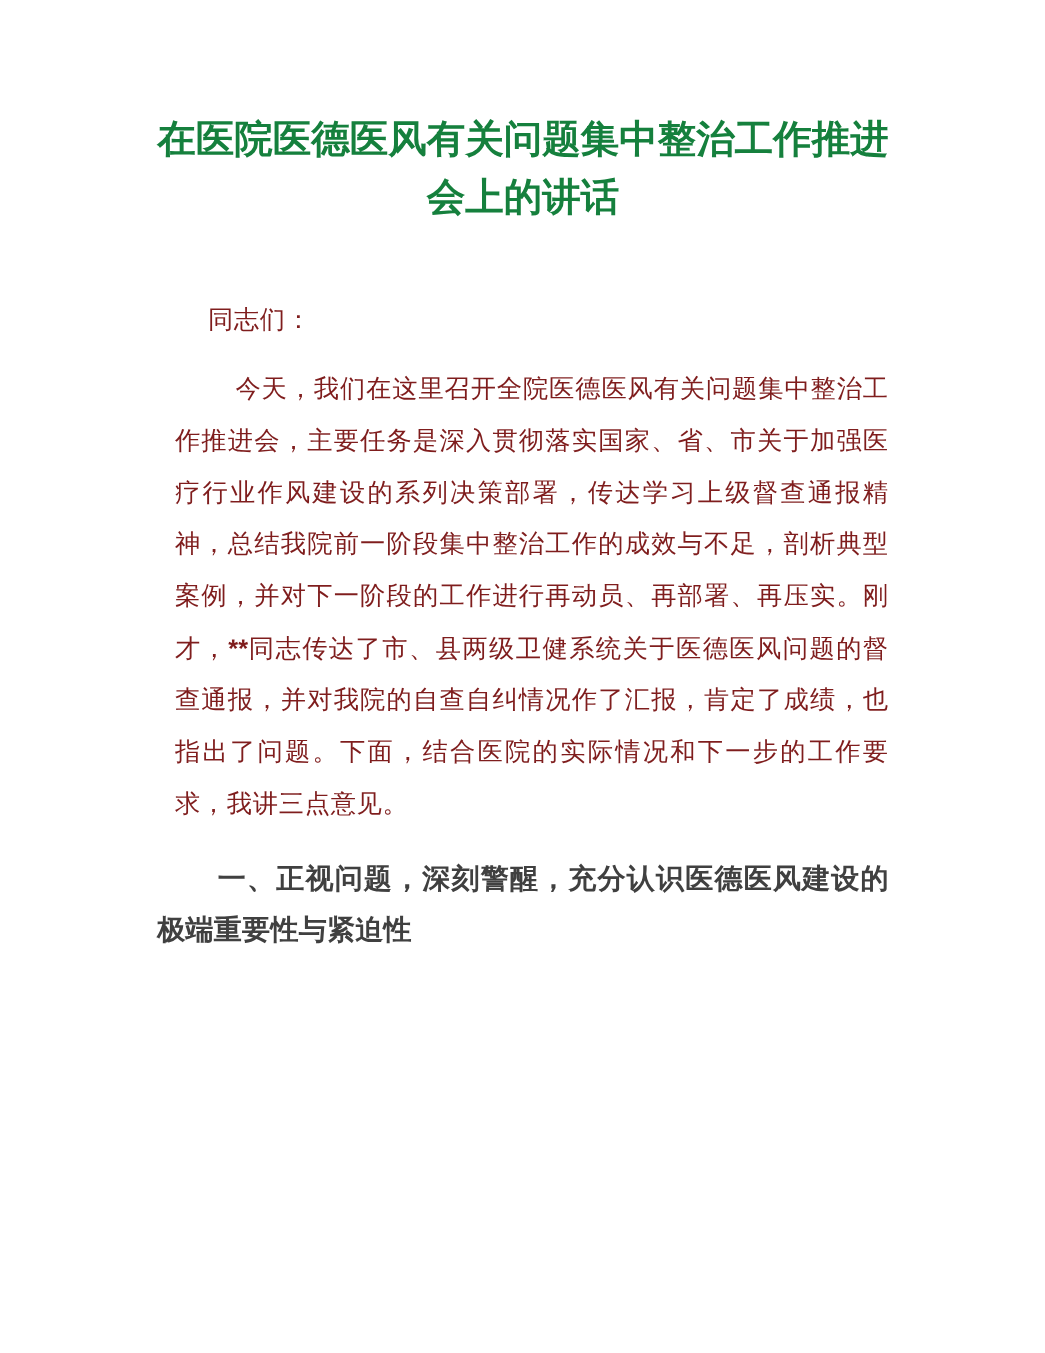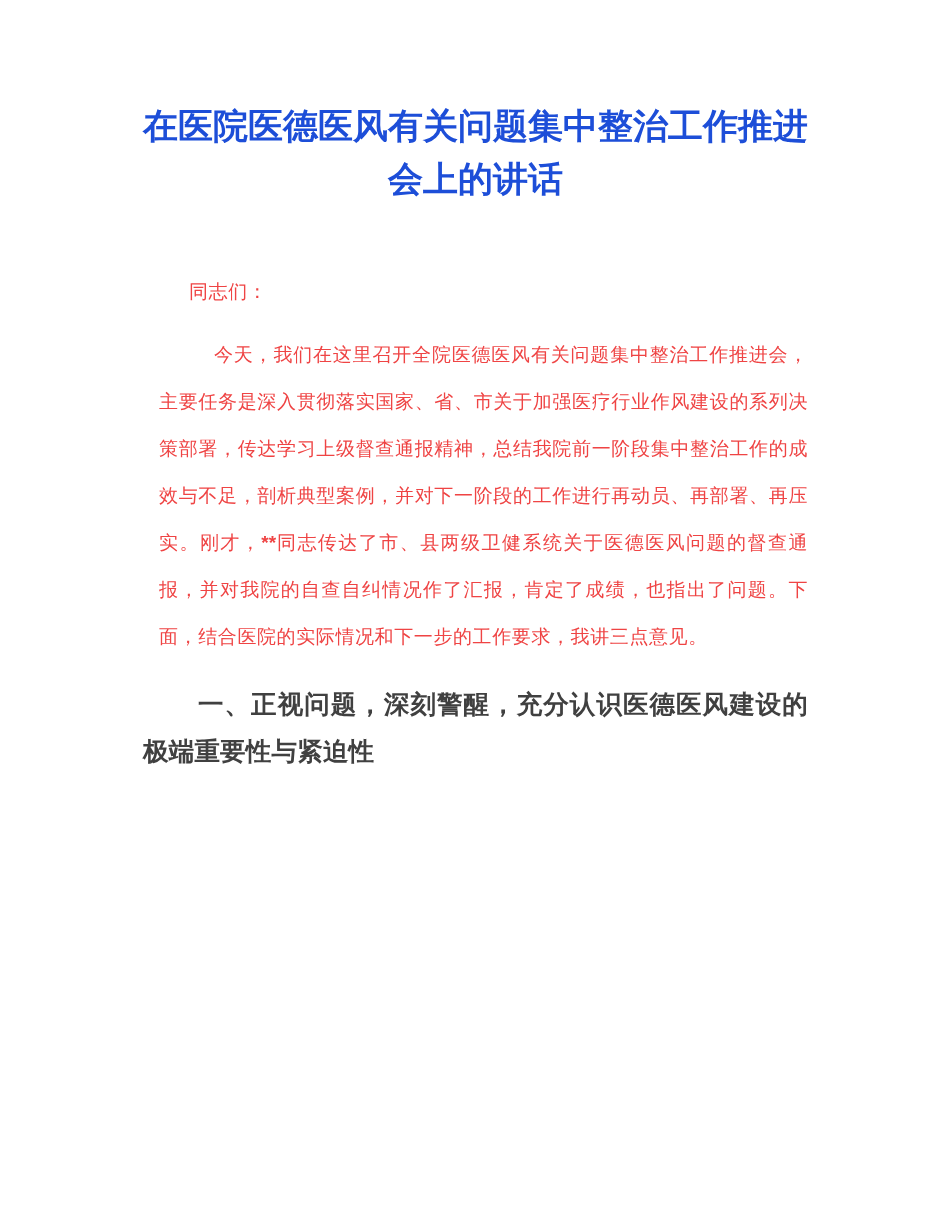--- a/index.html
+++ b/index.html
@@ -26,36 +26,36 @@
 
   
   .doc-title {
     margin: 0;
     padding-top: 100px;
     font-family: "Liberation Serif", "DejaVu Serif", serif;
     font-weight: bold;
     font-size: 35px;
     line-height: 53px;
     text-align: center;
-    color: #1d4ed8;
+    color: #15803d;
     letter-spacing: 0px;
   }
 
   
   .body-block {
     margin-top: 62px;
   }
 
   p.para {
     margin: 0 0 0 0;
     font-family: "DejaVu Sans", "Liberation Sans", sans-serif;
     font-weight: 300;
-    font-size: 19px;
+    font-size: 23px;
     line-height: 47px;
-    color: #ef4444;
+    color: #7f1d1d;
     text-align: justify;
     text-justify: inter-character;
     letter-spacing: 0.6px;
   }
 
   p.salutation {
     text-indent: 46px;
     margin-bottom: 15px;
   }
 

